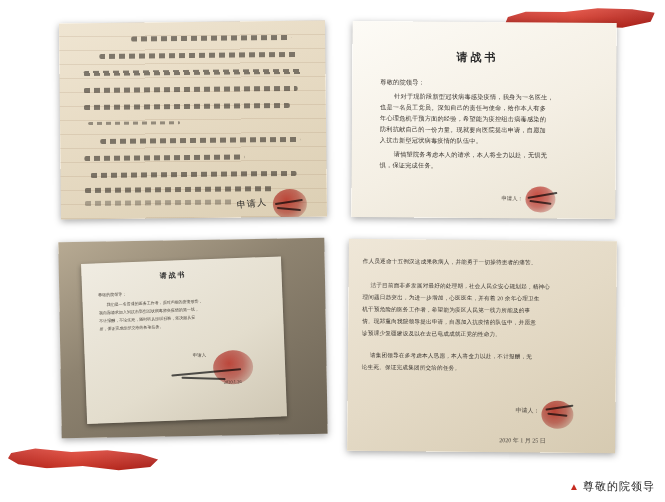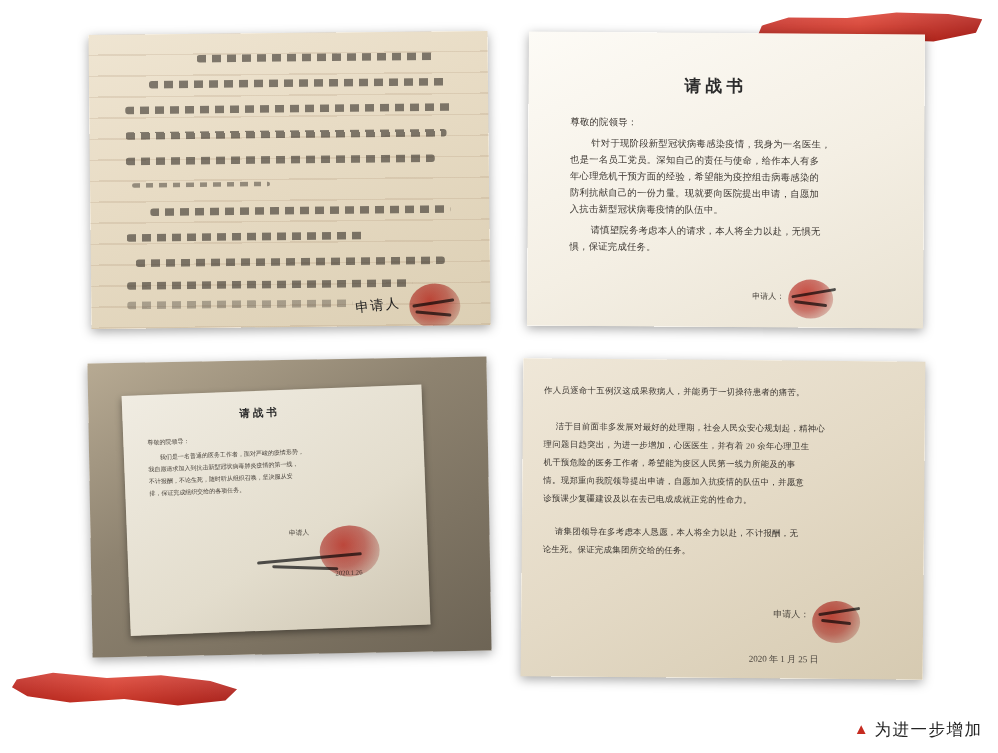--- a/index.html
+++ b/index.html
@@ -250,16 +250,16 @@
       <div class="print-small" style="left:168px; top:166px; font-size:6px;">申请人：</div>
       <div class="sig-scrawl" style="left:198px; top:166px; width:28px; transform:rotate(-9deg);"></div>
       <div class="sig-scrawl" style="left:200px; top:173px; width:20px; transform:rotate(6deg);"></div>
       <div class="seal" style="left:194px; top:160px; width:32px; height:28px;"></div>
       <div class="print-small" style="left:152px; top:196px; font-size:6px;">2020 年 1 月 25 日</div>
     </div>
   </div>
 
   <div class="caption">
     <span class="tri">▲</span>
-    <span>为进一步增加</span>
+    <span>尊敬的院领导</span>
   </div>
 
 </div>
 
 </body></html>

